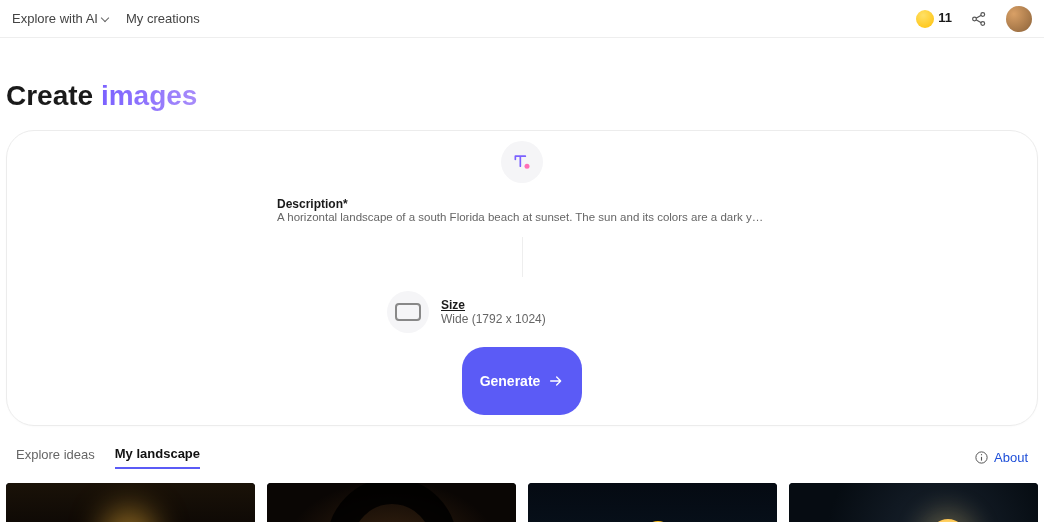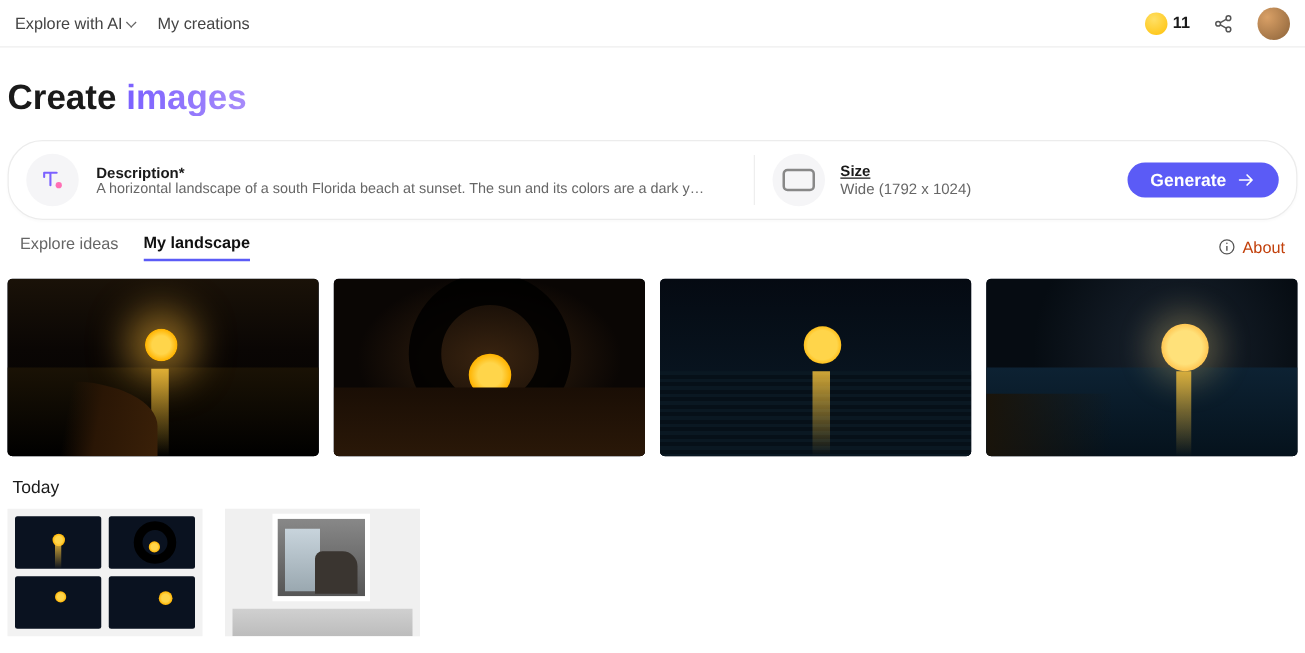--- a/index.html
+++ b/index.html
@@ -8,37 +8,37 @@
   .logo-wrap { display: flex; align-items: center; gap: 6px; }
   .logo { width: 18px; height: 18px; }
   .app-name { font-weight: 600; font-size: 14px; }
   .nav-link { font-size: 13px; color: #444; display: flex; align-items: center; gap: 4px; cursor: pointer; }
   .spacer { flex: 1; }
   .coins { display: flex; align-items: flex-start; gap: 4px; font-size: 13px; font-weight: 600; }
   .coin-icon { width: 18px; height: 18px; background: radial-gradient(circle at 40% 30%, #ffe066, #ffc107); border-radius: 50%; }
   .share-icon { width: 18px; height: 18px; cursor: pointer; }
   .avatar { width: 26px; height: 26px; border-radius: 50%; background: radial-gradient(circle at 30% 30%, #d9a066, #8b6239); }
   .content { padding: 6px 6px 0 6px; }
-  .title { font-size: 28px; font-weight: 700; margin: 18px 0 18px 0; }
+  .title { font-size: 28px; font-weight: 700; margin: 36px 0 18px 0; }
   .title .accent { background: linear-gradient(90deg, #7b61ff, #a78bfa); -webkit-background-clip: text; -webkit-text-fill-color: transparent; }
-  .prompt-card { border: 1px solid #ececec; border-radius: 28px; padding: 10px 14px; display: flex; align-items: center; gap: 14px; box-shadow: 0 1px 2px rgba(0,0,0,0.02); }
+  .prompt-card { border: 1px solid #ececec; border-radius: 28px; padding: 10px 14px; display: flex; align-items: center; gap: 14px; box-shadow: 0 1px 2px rgba(0,0,0,0.02); flex-direction: column; }
   .icon-circle { width: 42px; height: 42px; border-radius: 50%; background: #f5f5f7; display: flex; align-items: center; justify-content: center; flex-shrink: 0; }
   .desc-block { flex: 1; min-width: 0; }
   .desc-label { font-size: 12px; font-weight: 600; }
   .desc-text { font-size: 11.5px; color: #666; white-space: nowrap; overflow: hidden; text-overflow: ellipsis; max-width: 490px; }
   .vsep { width: 1px; height: 40px; background: #eee; }
   .size-block { display: flex; align-items: center; gap: 12px; width: 270px; }
   .size-label { font-size: 12px; font-weight: 600; text-decoration: underline; }
   .size-text { font-size: 12px; color: #666; }
   .aspect-icon { width: 26px; height: 18px; border: 2px solid #888; border-radius: 4px; }
-  .gen-btn { background: #5b5bf6; color: #fff; border: none; border-radius: 22px; padding: 6px 18px; font-size: 14px; font-weight: 600; display: flex; align-items: center; gap: 8px; cursor: pointer; }
-  .tabs { display: flex; align-items: center; gap: 20px; margin: 10px 10px 14px 10px; }
+  .gen-btn { background: #5b5bf6; color: #fff; border: none; border-radius: 22px; padding: 26px 18px; font-size: 14px; font-weight: 600; display: flex; align-items: center; gap: 8px; cursor: pointer; }
+  .tabs { display: flex; align-items: center; gap: 20px; margin: 20px 10px 14px 10px; }
   .tab { font-size: 13px; color: #666; padding-bottom: 6px; cursor: pointer; }
   .tab.active { color: #111; font-weight: 600; border-bottom: 2px solid #5b5bf6; }
-  .about { font-size: 13px; color: #c2410c; display: flex; align-items: center; gap: 5px; cursor: pointer; }
+  .about { font-size: 13px; color: #1d4ed8; display: flex; align-items: center; gap: 5px; cursor: pointer; }
   .img-row { display: flex; gap: 12px; padding: 0 0px; }
   .gen-img { width: 249px; height: 142px; border-radius: 4px; background: #0a1220; position: relative; overflow: hidden; }
   .sun { position: absolute; border-radius: 50%; background: radial-gradient(circle, #ffd54a 40%, #ffb300 70%, rgba(255,179,0,0) 100%); }
   .water { position: absolute; left:0; right:0; bottom:0; height: 50%; background: linear-gradient(#0d2233, #05121c); }
   .reflect { position: absolute; bottom: 0; width: 18px; background: linear-gradient(rgba(255,200,60,0.8), rgba(255,200,60,0)); }
   .arch { position: absolute; border-radius: 50%; border: 40px solid rgba(0,0,0,0.85); }
   .section-label { font-size: 14px; font-weight: 400; margin: 16px 0 10px 4px; }
   .thumb-set { display: flex; gap: 18px; }
   .thumb-card { width: 156px; height: 102px; background: #f2f2f2; padding: 6px; display: flex; flex-direction: column; gap: 6px; overflow: hidden; }
   .thumb-row { display: flex; gap: 6px; }

